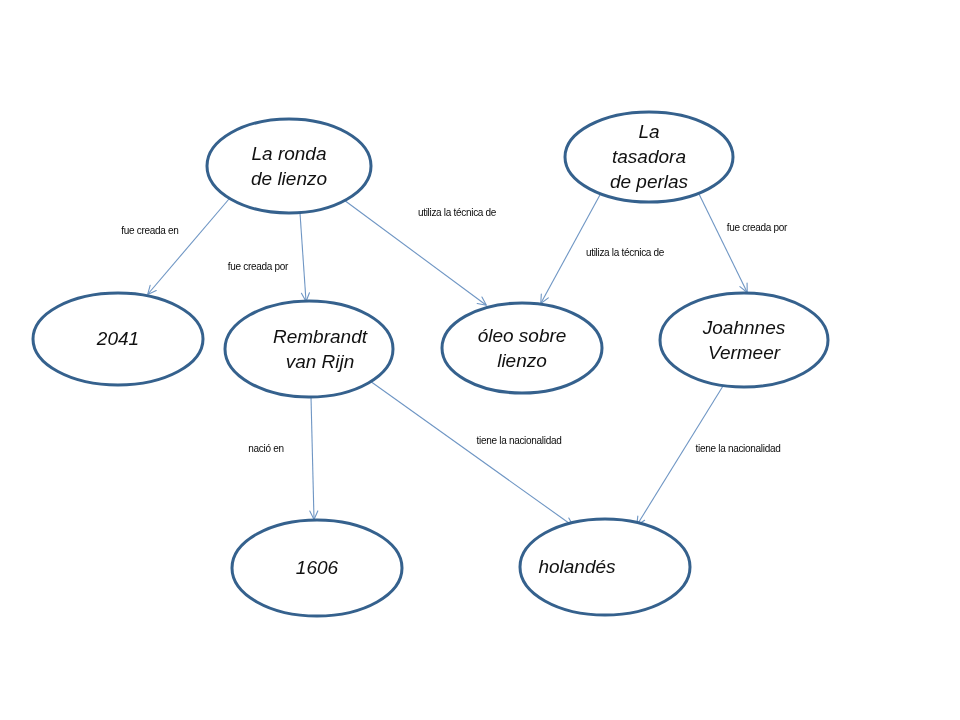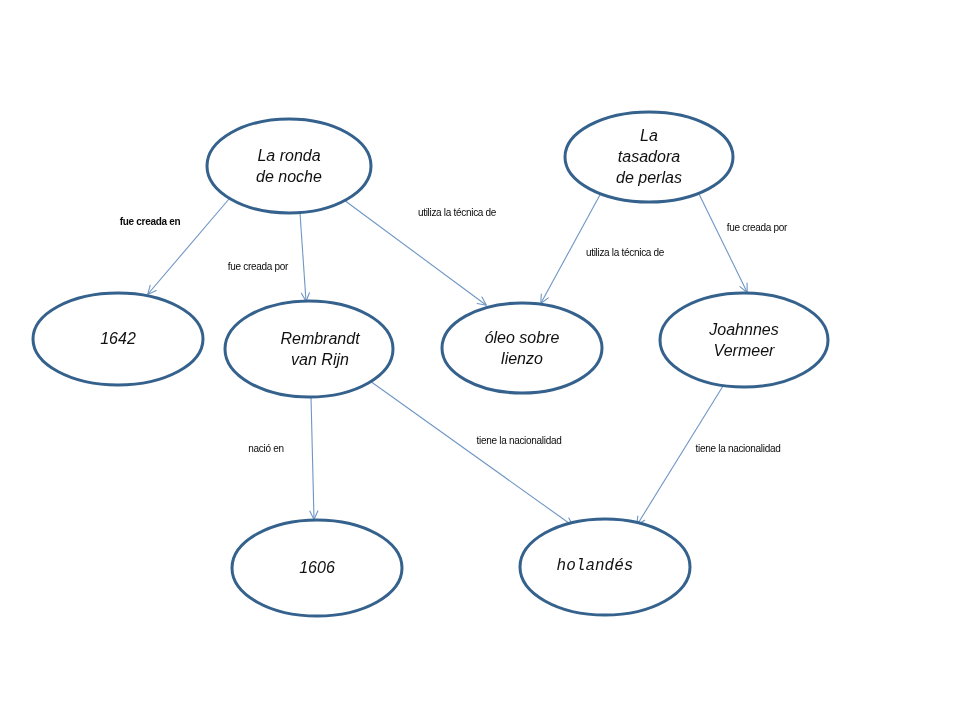--- a/index.html
+++ b/index.html
@@ -20,21 +20,21 @@
     left: 0;
     top: 0;
     width: 960px;
     height: 720px;
   }
   .node-label {
     position: absolute;
     text-align: center;
     font-family: "Liberation Sans", sans-serif;
     font-style: italic;
-    font-size: 16px;
+    font-size: 19px;
     color: #111111;
     line-height: 1.32;
     white-space: pre-line;
     transform: translate(-50%, -50%);
     pointer-events: none;
   }
   .edge-label {
     position: absolute;
     font-family: "Liberation Sans", sans-serif;
     font-size: 10px;
@@ -70,36 +70,36 @@
         <ellipse cx="649" cy="157" rx="84" ry="45" fill="#ffffff" stroke="#35618D" stroke-width="3"></ellipse>
         <ellipse cx="118" cy="339" rx="85" ry="46" fill="#ffffff" stroke="#35618D" stroke-width="3"></ellipse>
         <ellipse cx="309" cy="349" rx="84" ry="48" fill="#ffffff" stroke="#35618D" stroke-width="3"></ellipse>
         <ellipse cx="522" cy="348" rx="80" ry="45" fill="#ffffff" stroke="#35618D" stroke-width="3"></ellipse>
         <ellipse cx="744" cy="340" rx="84" ry="47" fill="#ffffff" stroke="#35618D" stroke-width="3"></ellipse>
         <ellipse cx="317" cy="568" rx="85" ry="48" fill="#ffffff" stroke="#35618D" stroke-width="3"></ellipse>
         <ellipse cx="605" cy="567" rx="85" ry="48" fill="#ffffff" stroke="#35618D" stroke-width="3"></ellipse>
       </g>
   </svg>
   <div id="labels-layer">
-      <div class="edge-label" style="left: 150px; top: 221px; font-weight: bold;">fue creada en</div>
+      <div class="edge-label" style="left: 150px; top: 230px;">fue creada en</div>
       <div class="edge-label" style="left: 258px; top: 266px;">fue creada por</div>
       <div class="edge-label" style="left: 457px; top: 212px;">utiliza la técnica de</div>
       <div class="edge-label" style="left: 625px; top: 252px;">utiliza la técnica de</div>
       <div class="edge-label" style="left: 757px; top: 227px;">fue creada por</div>
       <div class="edge-label" style="left: 266px; top: 448px;">nació en</div>
       <div class="edge-label" style="left: 519px; top: 440px;">tiene la nacionalidad</div>
       <div class="edge-label" style="left: 738px; top: 448px;">tiene la nacionalidad</div>
       <div class="node-label" style="left: 289px; top: 166px; width: 156px;">La ronda
-de noche</div>
+de lienzo</div>
       <div class="node-label" style="left: 649px; top: 157px; width: 160px;">La
 tasadora
 de perlas</div>
-      <div class="node-label" style="left: 118px; top: 339px; width: 162px;">1642</div>
+      <div class="node-label" style="left: 118px; top: 339px; width: 162px;">2041</div>
       <div class="node-label" style="left: 320px; top: 349px; width: 160px;">Rembrandt
 van Rijn</div>
       <div class="node-label" style="left: 522px; top: 348px; width: 152px; text-align: center;">óleo sobre
 lienzo</div>
       <div class="node-label" style="left: 744px; top: 340px; width: 160px; text-align: center;">Joahnnes
 Vermeer</div>
       <div class="node-label" style="left: 317px; top: 568px; width: 162px;">1606</div>
-      <div class="node-label" style="left: 595px; top: 567px; width: 162px; font-family: Liberation Mono, monospace;">holandés</div>
+      <div class="node-label" style="left: 577px; top: 567px; width: 162px;">holandés</div>
     </div>
 </div>
 
 </body></html>

